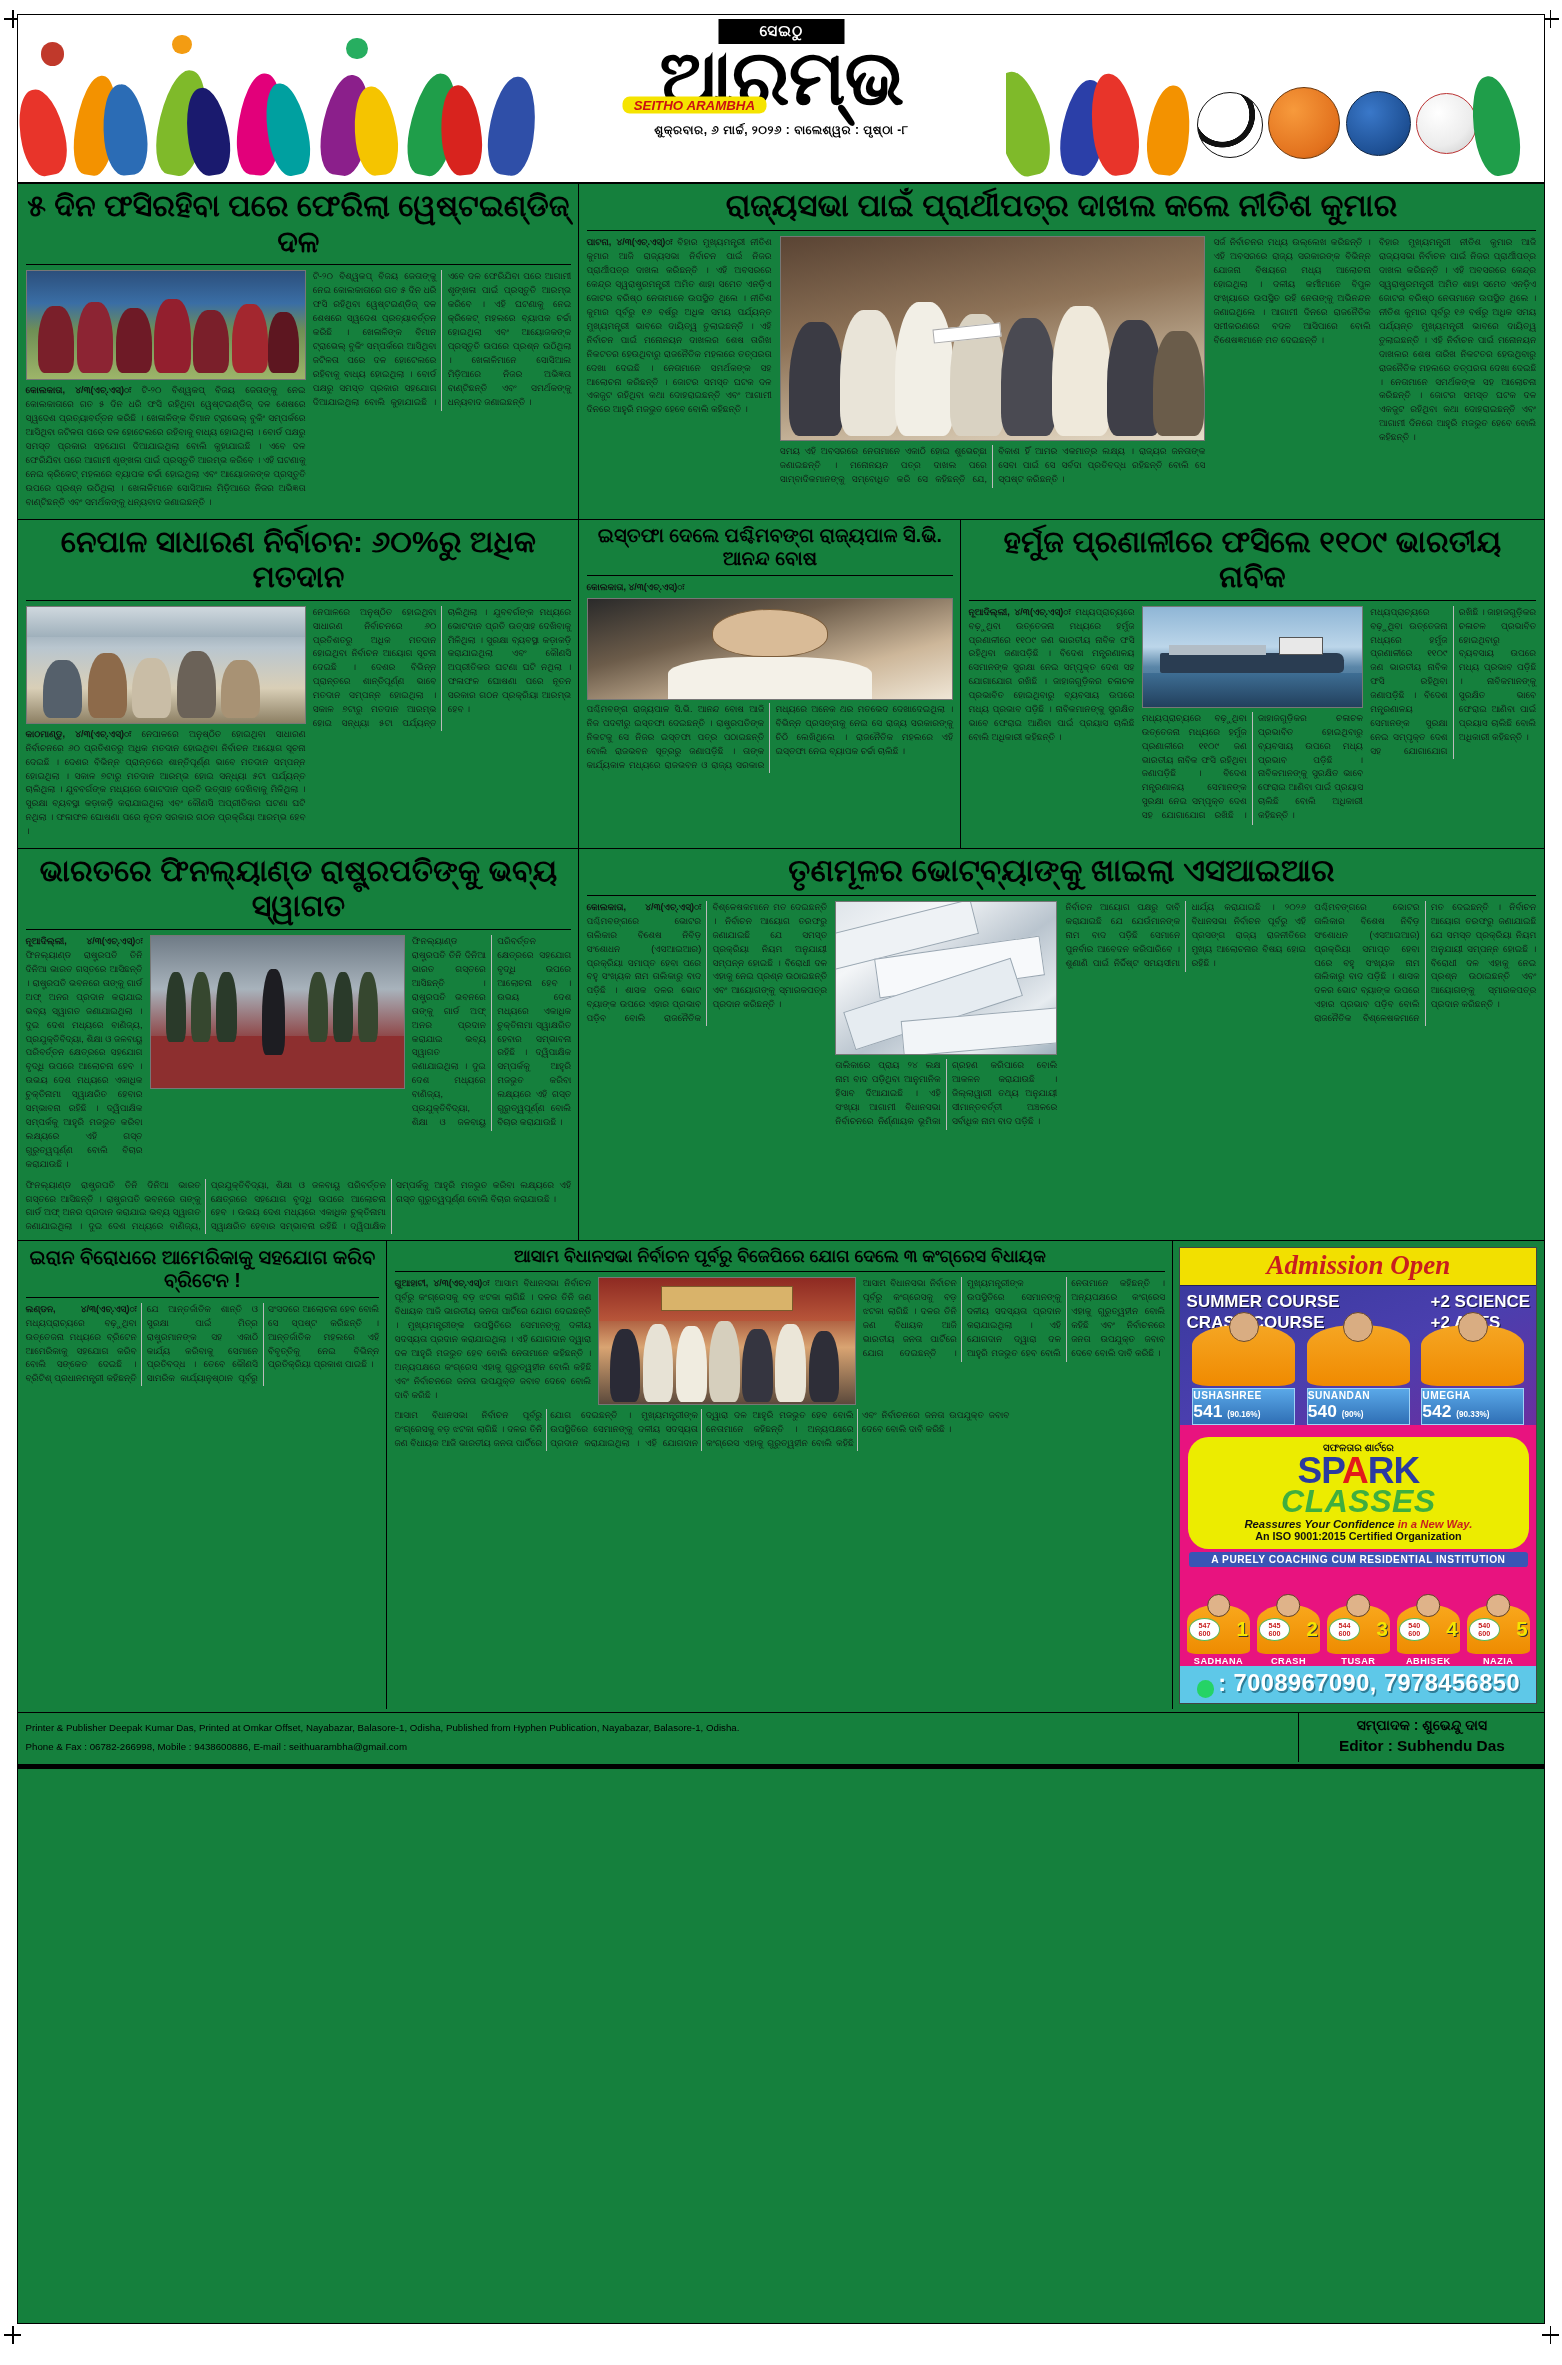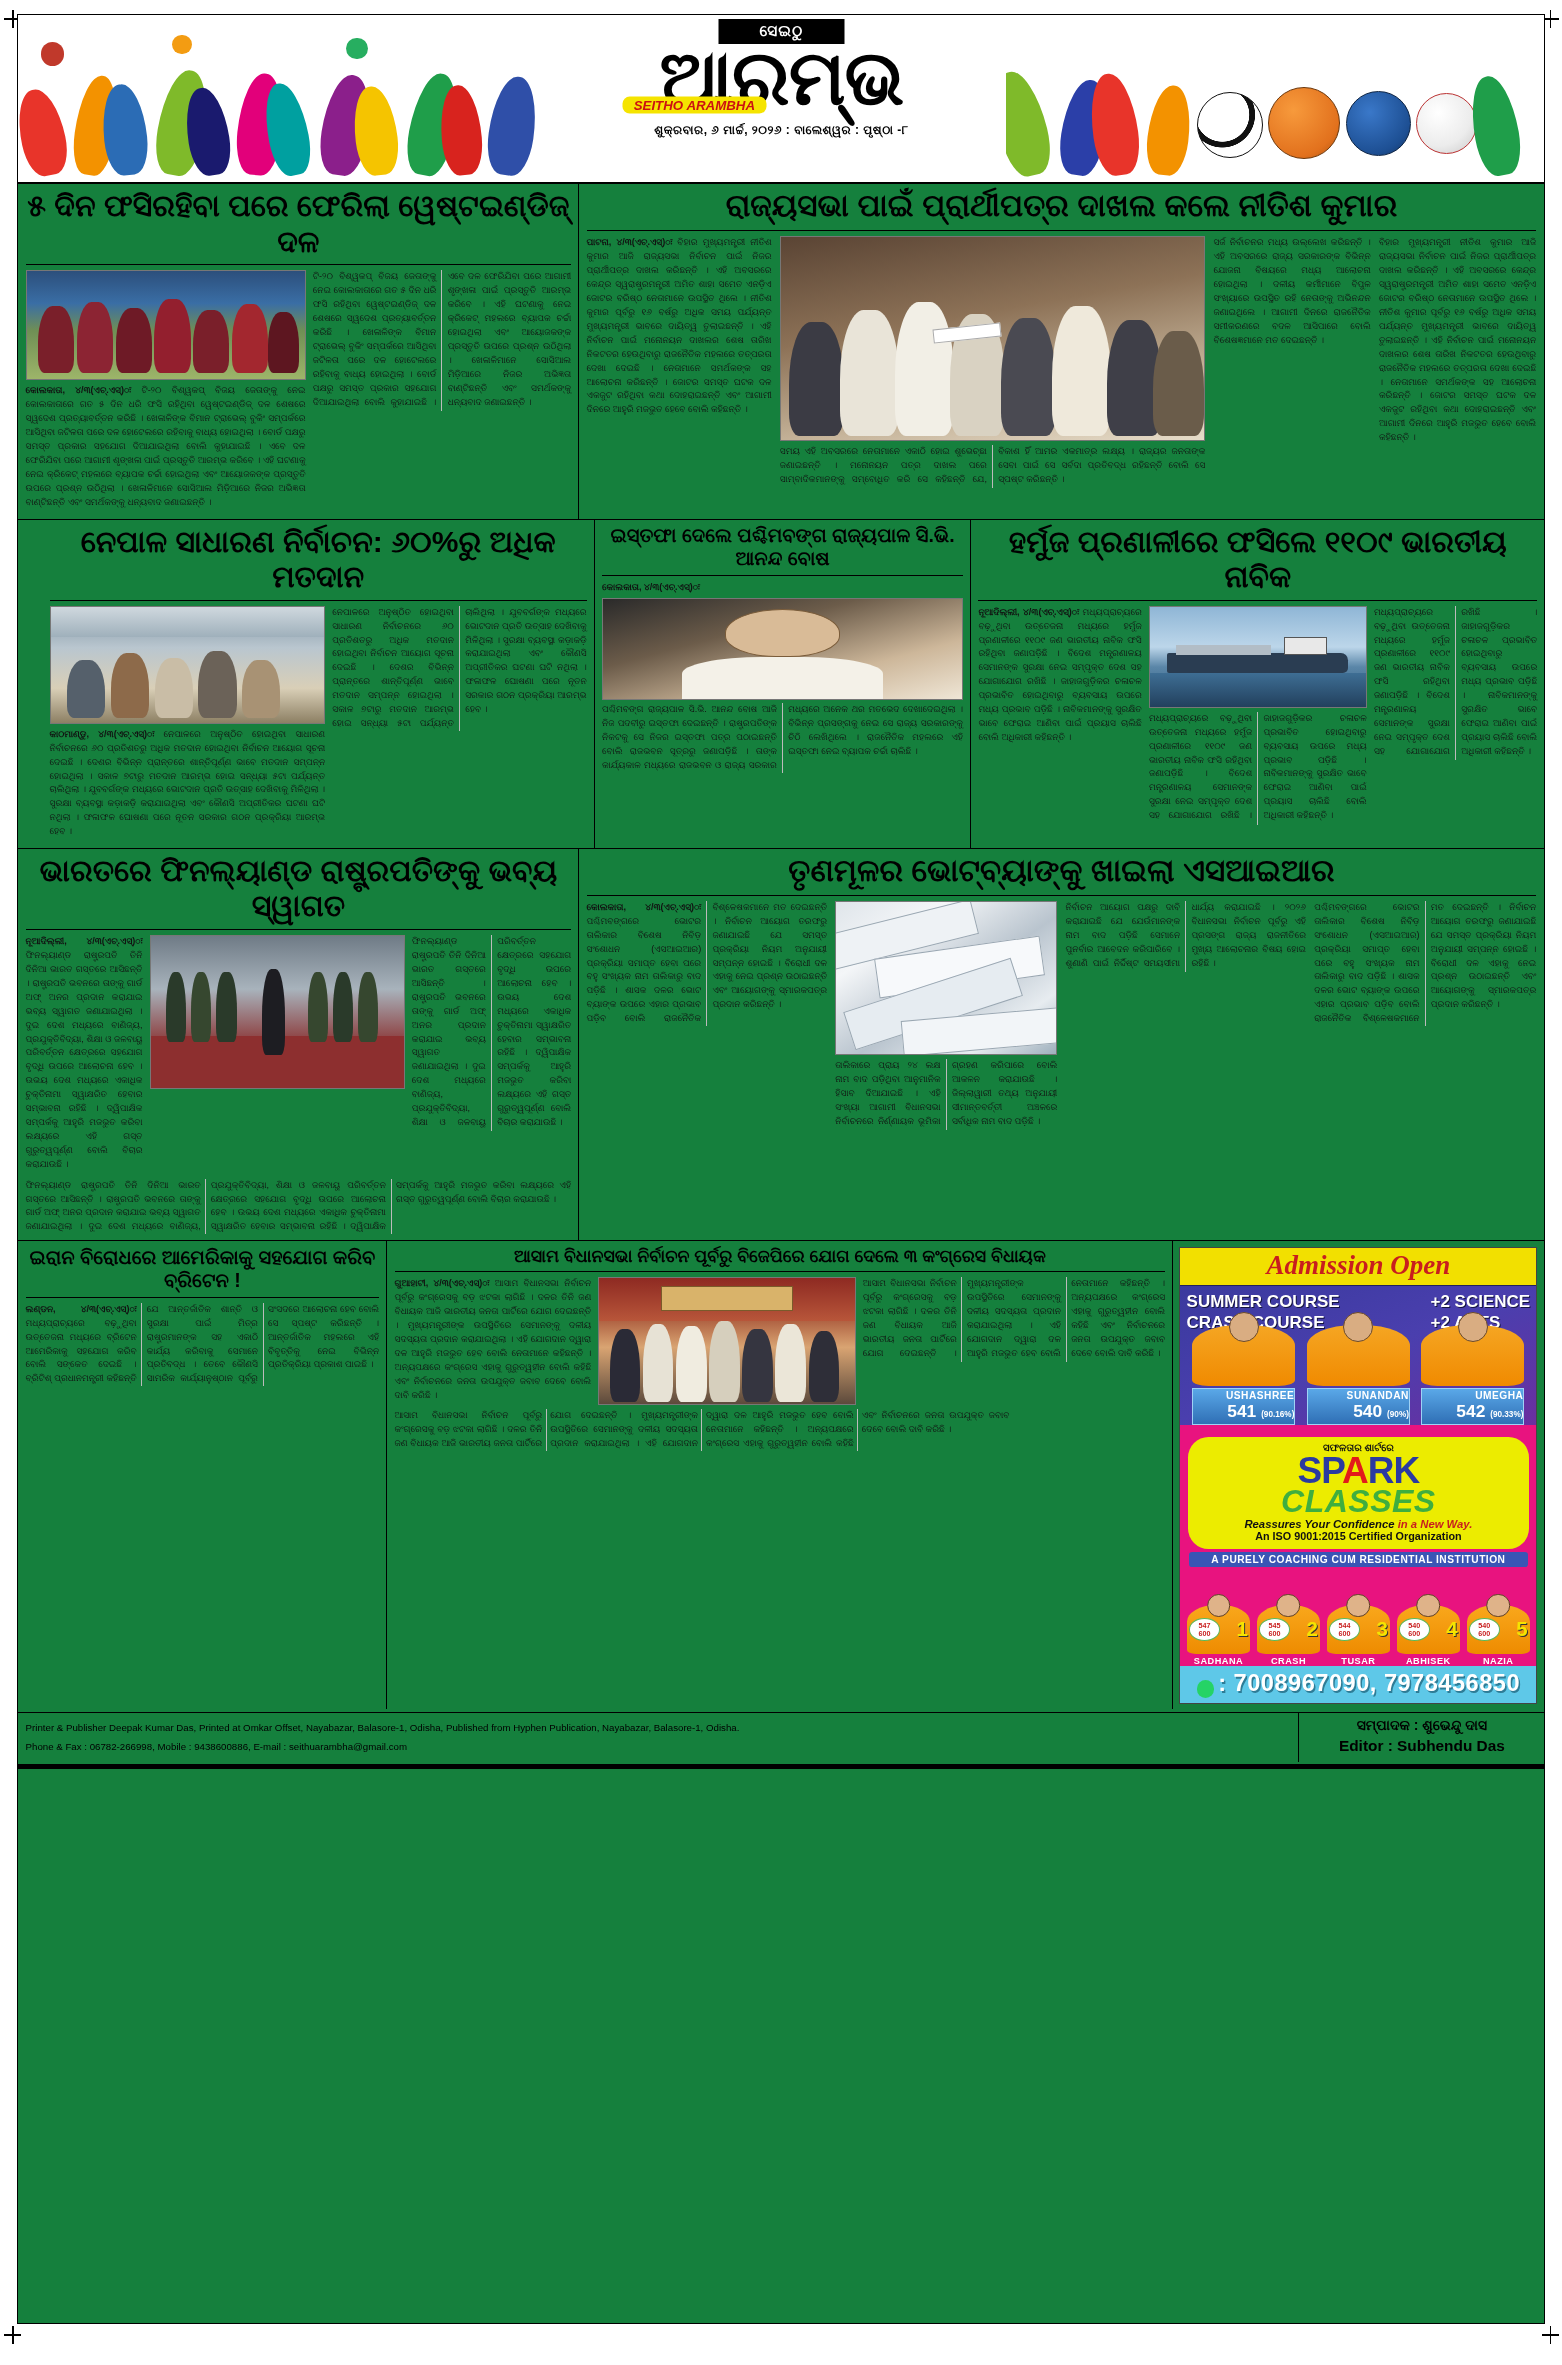--- a/index.html
+++ b/index.html
@@ -133,21 +133,21 @@
     border: 1.5px solid #444;
     width: 100%;
     overflow:hidden;
     background:#e8137f;
   }
   .ad-top { background:#f2e000; text-align:center; padding: 2px 0 4.1px; border-bottom:1.5px solid #21215e;}
   .ad-top span { color:#c81e1e; font-style:italic; font-weight:bold; font-size:27px; font-family:"Liberation Serif", serif;}
   .ad-blue { background: linear-gradient(160deg,#3a3a9e 0%,#4a3fae 50%,#6a2fa0 100%); padding: 5.1px 6.1px 0; }
   .ad-courses { display:flex; justify-content:space-between; color:#fff; font-weight:bold; font-size:17px; line-height:1.25; text-shadow: 1px 1px 0 #14143e; }
   .ad-toppers3 { display:flex; justify-content:space-around; align-items:flex-end; margin-top:5.1px; height: 87px; }
-  .ad-topper { width: 30%; text-align:right; position:relative; }
+  .ad-topper { width: 30%; text-align:left; position:relative; }
   .t-body { height: 61px; background: linear-gradient(180deg,#f5a623 0%,#f08a00 100%); border-radius: 46% 46% 16% 16% / 34% 34% 10% 10%; position:relative; }
   .t-head { width:30px;height:30px;border-radius:50%;background:#d9ad82;position:absolute;left:50%;top:-13.3px;transform:translateX(-50%); border:1px solid #6b4a2a;}
   .t-card { background: linear-gradient(180deg,#5aa8e8 0%,#2f6fb5 100%); color:#fff; border:1px solid #9fd2f5; margin-top:2px; padding:1px 0 2px; }
   .t-name { font-size:10.2px; font-weight:bold; letter-spacing:0.5px; }
   .t-score { font-size:17.4px; font-weight:bold; }
   .t-score small { font-size:8.2px; }
   .ad-logo { background:#ecec00; margin: 7.2px 7.2px 3.1px; border-radius: 20.5px; padding: 5.1px 5.1px 7.2px; text-align:center; position:relative;}
   .ad-logo-sub { font-size:10px; font-weight:bold; color:#111; }
   .ad-spark { font-size:37px; font-weight:bold; color:#2b3aa0; letter-spacing:-1px; line-height:0.9; font-family:"Liberation Sans", sans-serif;}
   .ad-spark .a { color:#e21b1b; }
@@ -311,21 +311,21 @@
             <div class="bodytext">
               <p>ବିହାର ମୁଖ୍ୟମନ୍ତ୍ରୀ ନୀତିଶ କୁମାର ଆଜି ରାଜ୍ୟସଭା ନିର୍ବାଚନ ପାଇଁ ନିଜର ପ୍ରାର୍ଥୀପତ୍ର ଦାଖଲ କରିଛନ୍ତି । ଏହି ଅବସରରେ କେନ୍ଦ୍ର ସ୍ୱରାଷ୍ଟ୍ରମନ୍ତ୍ରୀ ଅମିତ ଶାହା ସମେତ ଏନଡ଼ିଏ ଜୋଟର ବରିଷ୍ଠ ନେତାମାନେ ଉପସ୍ଥିତ ଥିଲେ । ନୀତିଶ କୁମାର ପୂର୍ବରୁ ୧୬ ବର୍ଷରୁ ଅଧିକ ସମୟ ପର୍ଯ୍ୟନ୍ତ ମୁଖ୍ୟମନ୍ତ୍ରୀ ଭାବରେ ଦାୟିତ୍ୱ ତୁଲାଇଛନ୍ତି । ଏହି ନିର୍ବାଚନ ପାଇଁ ମନୋନୟନ ଦାଖଲର ଶେଷ ତାରିଖ ନିକଟତର ହେଉଥିବାରୁ ରାଜନୈତିକ ମହଲରେ ତତ୍ପରତା ଦେଖା ଦେଇଛି । ନେତାମାନେ ସମର୍ଥକଙ୍କ ସହ ଆଲୋଚନା କରିଛନ୍ତି । ଜୋଟର ସମସ୍ତ ଘଟକ ଦଳ ଏକଜୁଟ ରହିଥିବା କଥା ଦୋହରାଇଛନ୍ତି ଏବଂ ଆଗାମୀ ଦିନରେ ଆହୁରି ମଜଭୁତ ହେବେ ବୋଲି କହିଛନ୍ତି ।</p>
             </div>
           </div>
         </div>
       </div>
     </div>
 
     <div class="row hrule">
 
-      <div class="sec vsep" style="width:561px;margin-left:24px;">
+      <div class="sec vsep" style="width:561px;">
         <div class="hl hl-l hl-box">ନେପାଳ ସାଧାରଣ ନିର୍ବାଚନ: ୬୦%ରୁ ଅଧିକ ମତଦାନ</div>
         <div style="display:flex; gap:7.2px;">
           <div style="width:52%;">
             <div class="photo ph-tent" style="height:118px;">
               <div class="photo-figs">
                 <div class="fig" style="left:6%;  bottom:4%; width:14%; height:50%; background:#55606b;"></div>
                 <div class="fig" style="left:22%; bottom:4%; width:14%; height:56%; background:#8d6a4a;"></div>
                 <div class="fig" style="left:38%; bottom:4%; width:14%; height:52%; background:#c9bda6;"></div>
                 <div class="fig" style="left:54%; bottom:4%; width:14%; height:58%; background:#6b6258;"></div>
                 <div class="fig" style="left:70%; bottom:4%; width:14%; height:50%; background:#a89274;"></div>

